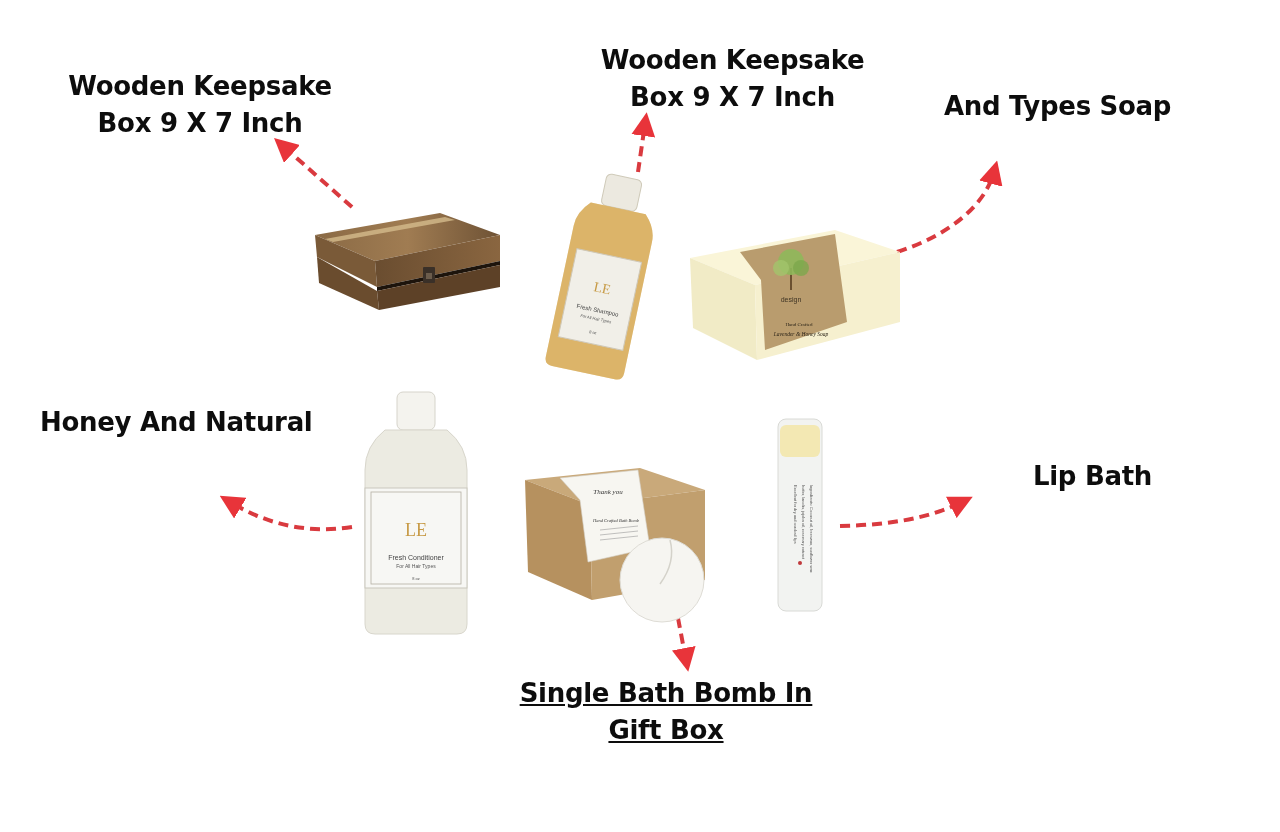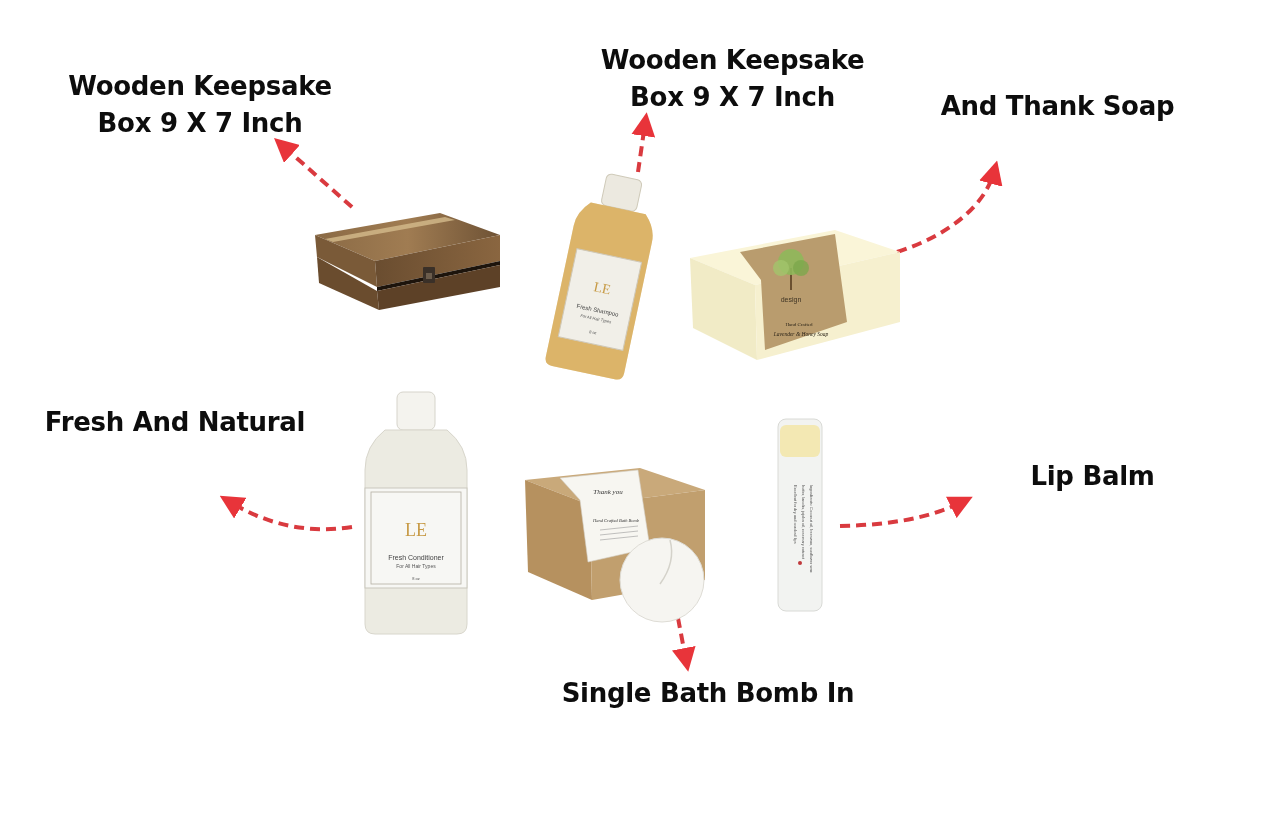--- a/index.html
+++ b/index.html
@@ -43,30 +43,31 @@
 
 <div class="label" style="left:60px;top:68px;width:280px;">
   <span>Wooden Keepsake</span>
   <span>Box 9 X 7 Inch</span>
 </div>
 <div class="label" style="left:590px;top:42px;width:285px;">
   <span>Wooden Keepsake</span>
   <span>Box 9 X 7 Inch</span>
 </div>
 <div class="label" style="left:920px;top:88px;width:275px;">
-  <span>And Thank Soap</span>
+  <span>And Types Soap</span>
 </div>
 <div class="label" style="left:40px;top:404px;width:270px;">
-  <span>Fresh And Natural</span>
+  <span>Honey And Natural</span>
 </div>
-<div class="label" style="left:558px;top:675px;width:300px;">
+<div class="label" style="left:516px;top:675px;width:300px;text-decoration:underline;">
   <span>Single Bath Bomb In</span>
+  <span>Gift Box</span>
 </div>
 <div class="label" style="left:960px;top:458px;width:265px;">
-  <span>Lip Balm</span>
+  <span>Lip Bath</span>
 </div>
 
 <svg class="product box-wrap" viewBox="0 0 220 115">
   <defs>
     <linearGradient id="wood1" x1="0" y1="0" x2="1" y2="0">
       <stop offset="0" stop-color="#8a6a45"></stop>
         <stop offset="0.5" stop-color="#a07c52"></stop>
         <stop offset="1" stop-color="#6e5235"></stop>
     </linearGradient>
     <linearGradient id="wood2" x1="0" y1="0" x2="1" y2="0">

